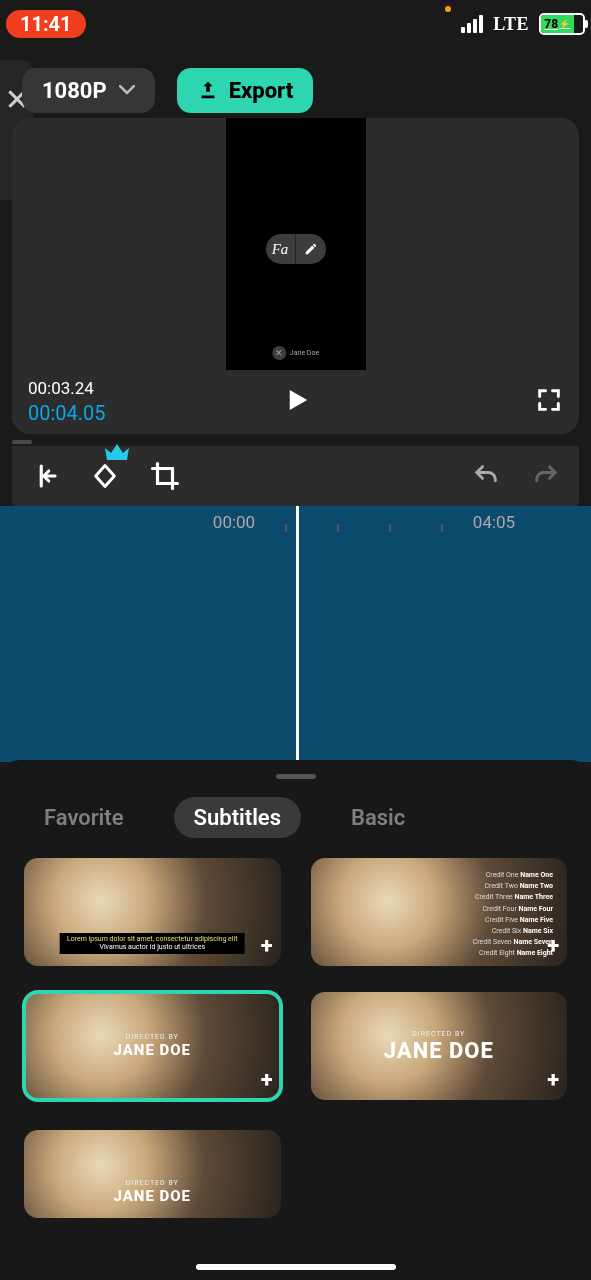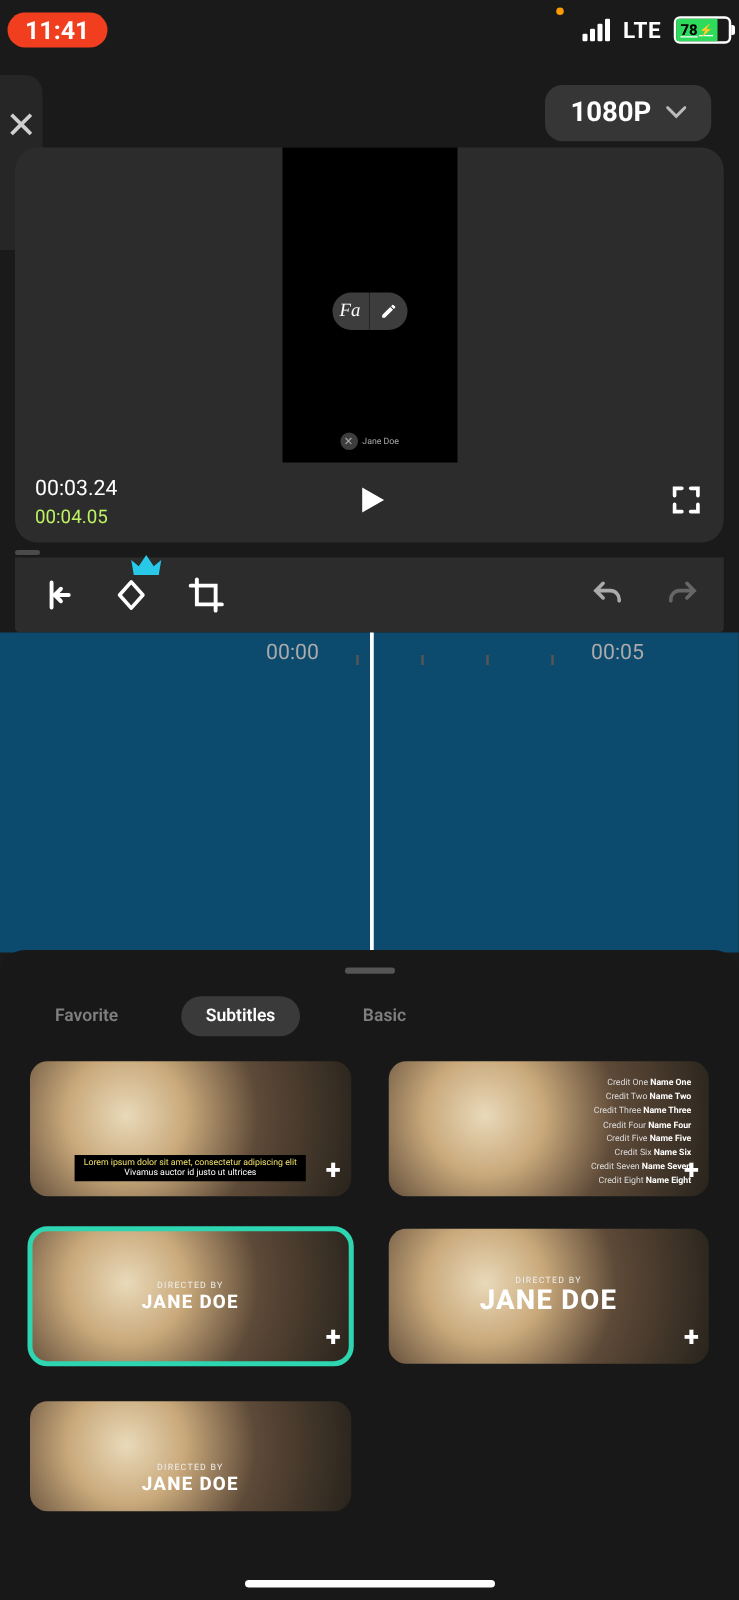--- a/index.html
+++ b/index.html
@@ -6,47 +6,47 @@
 html, body { width: 591px; height: 1280px; background: #1a1a1a; color: #fff; overflow: hidden; }
 
 
 .status-bar { position: absolute; top: 0; left: 0; right: 0; height: 48px; display: flex; align-items: center; justify-content: space-between; padding: 0 6px; }
 .status-time { background: #f03e1f; color: #fff; padding: 2px 14px; border-radius: 14px; font-size: 20px; font-weight: 700; }
 .status-right { display: flex; align-items: center; gap: 6px; }
 .status-dot { position: absolute; top: 6px; right: 140px; width: 6px; height: 6px; background: #ff9b00; border-radius: 50%; }
 .signal-bars { display: flex; align-items: flex-end; gap: 2px; }
 .signal-bars span { width: 4px; background: #fff; border-radius: 1px; }
 .signal-bars span:nth-child(1){height:6px}.signal-bars span:nth-child(2){height:10px}.signal-bars span:nth-child(3){height:14px}.signal-bars span:nth-child(4){height:18px}
-.status-lte { font-size: 18px; font-weight: 700; letter-spacing: .5px; margin: 0 4px; }
+.status-lte { font-size: 18px; font-weight: 700; letter-spacing: .5px; margin: 0 4px; font-family: Liberation Serif, serif; }
 .battery { position: relative; width: 46px; height: 22px; border: 2px solid #fff; border-radius: 5px; display: flex; align-items: center; text-decoration: underline; }
 .battery::after { content:""; position:absolute; right:-5px; top:5px; width:3px; height:8px; background:#fff; border-radius:0 2px 2px 0; }
 .battery-fill { height: 100%; background:#2fdb5c; width:78%; border-radius:2px 0 0 2px; display:flex; align-items:center; justify-content:center; font-size:12px; font-weight:800; color:#000; }
 
 
-.top-bar { position:absolute; top:60px; left:0; right:0; height:60px; display:flex; align-items:center; justify-content:flex-end; gap:22px; padding:0 22px; }
+.top-bar { position:absolute; top:60px; left:0; right:0; height:60px; display:flex; align-items:center; gap:22px; padding:0 22px; }
 .close-tab { position:absolute; left:0; top:60px; width:34px; height:140px; background:#262626; border-radius:0 14px 14px 0; display:flex; flex-direction:column; align-items:center; }
 .close-x { margin-top:22px; color:#cfcfcf; font-size:30px; font-weight:300; }
 .close-chevron { margin-top:28px; color:#cfcfcf; font-size:30px; font-weight:900; }
 .resolution { background:#363636; color:#fff; border-radius:14px; padding:10px 20px; display:flex; align-items:center; gap:12px; font-size:22px; font-weight:700; }
 .resolution svg { width:16px; height:10px; }
 .export-btn { background:#2dd6b1; color:#000; font-weight:800; font-size:22px; padding:10px 20px; border-radius:14px; display:flex; align-items:center; gap:10px; }
 .export-btn svg { width:22px; height:22px; }
 
 
 .preview-pane { position:absolute; left:12px; right:12px; top:118px; height:316px; background:#2c2c2c; border-radius:18px;padding-left:16px; }
 .video-canvas { position:absolute; left:50%; top:0; transform:translateX(-50%); width:140px; height:252px; background:#000; }
 .canvas-edit-pill { position:absolute; left:50%; top:116px; transform:translateX(-50%); display:flex; }
 .canvas-edit-pill .pill-half { width:30px; height:30px; background:#3d3d3d; display:flex; align-items:center; justify-content:center; color:#fff; font-size:15px; }
 .canvas-edit-pill .pill-half:first-child { border-radius:15px 0 0 15px; border-right:1px solid #262626; font-style:italic; font-family:Georgia,serif; }
 .canvas-edit-pill .pill-half:last-child  { border-radius:0 15px 15px 0; }
 .canvas-annot { position:absolute; bottom:10px; left:50%; transform:translateX(-50%); display:flex; align-items:center; gap:4px; color:#aaa; font-size:7px; }
 .canvas-annot .circ { width:14px; height:14px; border-radius:50%; background:#3d3d3d; display:flex; align-items:center; justify-content:center; font-size:9px; }
 .play-row { position:absolute; bottom:0; left:0; right:0; height:64px; display:flex; align-items:center; padding:0 16px; }
 .time-stack { font-size:17px; line-height:1.25; }
-.time-stack .t-total { color:#bef264; font-size:15px; margin-top:2px; }
+.time-stack .t-total { color:#0ea5e9; font-size:20px; margin-top:2px; }
 .play-btn { position:absolute; left:50%; transform:translateX(-50%); }
 .play-btn svg { width:30px; height:30px; }
 .fullscreen-btn { margin-left:auto; }
 .fullscreen-btn svg { width:28px; height:28px; }
 
 .drag-nub { position:absolute; left:12px; top:440px; width:20px; height:4px; background:#4a4a4a; border-radius:2px; }
 .tool-strip { position:absolute; left:12px; right:12px; top:446px; height:60px; background:#2c2c2c; display:flex; align-items:center; gap:26px; padding:0 16px; border-radius:0 0 4px 4px; }
 .tool-strip .spacer { flex:1; }
 .tool-strip .tool { color:#fff; width:34px; height:34px; display:flex; align-items:center; justify-content:center; }
 .premium-badge { position:absolute; left:104px; top:444px; width:26px; height:18px; }
@@ -57,21 +57,21 @@
 .time-marks { position:absolute; top:6px; left:0; right:0; height:24px; color:#aaa; font-size:17px; }
 .time-marks span { position:absolute; transform:translateX(-50%); }
 .tick { position:absolute; top:12px; width:2px; height:8px; background:#555; }
 .playhead { position:absolute; top:0; bottom:0; left:296px; width:3px; background:#fff; }
 
 
 .sheet { position:absolute; left:0; right:0; top:760px; bottom:0; background:#181818; border-radius:20px 20px 0 0; padding:14px 24px 0 24px; }
 .sheet-handle { width:40px; height:5px; background:#555; border-radius:3px; margin:0 auto 18px; }
 .sheet-title { font-size:25px; font-weight:800; margin-bottom:18px; }
 .tabs { display:flex; gap:30px; align-items:center; margin-bottom:20px; }
-.tab { color:#7f7f7f; font-size:14px; font-weight:600; padding:8px 20px; border-radius:22px; }
+.tab { color:#7f7f7f; font-size:22px; font-weight:600; padding:8px 20px; border-radius:22px; }
 .tab.active { background:#3a3a3a; color:#fff; }
 .grid { display:grid; grid-template-columns:1fr 1fr; gap:26px 30px; }
 .thumb { position:relative; height:108px; border-radius:14px; overflow:hidden; background: radial-gradient(circle at 30% 40%, #e9d9b9 0%, #c9a97b 25%, #5e4a38 55%, #28231c 100%); }
 .thumb.selected { outline:4px solid #2dd6b1; outline-offset:-2px; }
 .thumb .add { position:absolute; right:8px; bottom:8px; color:#fff; font-size:22px; font-weight:800; }
 .thumb .title-block { position:absolute; left:50%; top:50%; transform:translate(-50%,-50%); text-align:center; }
 .thumb .sub { font-size:7px; letter-spacing:1px; color:#eee; }
 .thumb .main { font-size:15px; font-weight:800; letter-spacing:1px; color:#fff; }
 .thumb.big .main { font-size:22px; }
 .thumb .lorem { position:absolute; left:50%; bottom:12px; transform:translateX(-50%); background:#000; color:#efe06b; font-size:7px; width:72%; text-align:center; padding:2px 4px; line-height:1.25; }
@@ -109,20 +109,26 @@
   <div class="close-chevron">›</div>
 </div>
 
 <div class="top-bar">
   <div class="resolution">
     <span>1080P</span>
     <svg viewBox="0 0 16 10">
         <path d="M1 1l7 7 7-7" fill="none" stroke="#bbb" stroke-width="2.5" stroke-linecap="round"></path>
       </svg>
   </div>
+  <div class="export-btn">
+    <svg viewBox="0 0 24 24">
+        <path d="M12 3l5 5h-3v6h-4V8H7l5-5zM5 18h14v3H5z" fill="#000"></path>
+      </svg>
+    <span>Export</span>
+  </div>
 </div>
 
 <div class="preview-pane">
   <div class="video-canvas">
     <div class="canvas-edit-pill">
       <div class="pill-half">Fa</div>
       <div class="pill-half">
         <svg viewBox="0 0 24 24" width="14" height="14">
             <path d="M3 17.25V21h3.75L17.81 9.94l-3.75-3.75L3 17.25zM20.71 7.04a1 1 0 000-1.41l-2.34-2.34a1 1 0 00-1.41 0l-1.83 1.83 3.75 3.75 1.83-1.83z" fill="#fff"></path>
           </svg>
@@ -187,21 +193,21 @@
     </svg>
 </div>
 
 <div class="timeline-pane">
   <div class="time-marks">
     <span style="left:234px">00:00</span>
     <span class="tick" style="left:286px"></span>
     <span class="tick" style="left:338px"></span>
     <span class="tick" style="left:390px"></span>
     <span class="tick" style="left:442px"></span>
-    <span style="left:494px">00:05</span>
+    <span style="left:494px">04:05</span>
   </div>
   <div class="playhead"></div>
 </div>
 
 <div class="sheet">
   <div class="sheet-handle"></div>
   <div class="tabs">
     <div class="tab">Favorite</div>
     <div class="tab active">Subtitles</div>
     <div class="tab">Basic</div>

